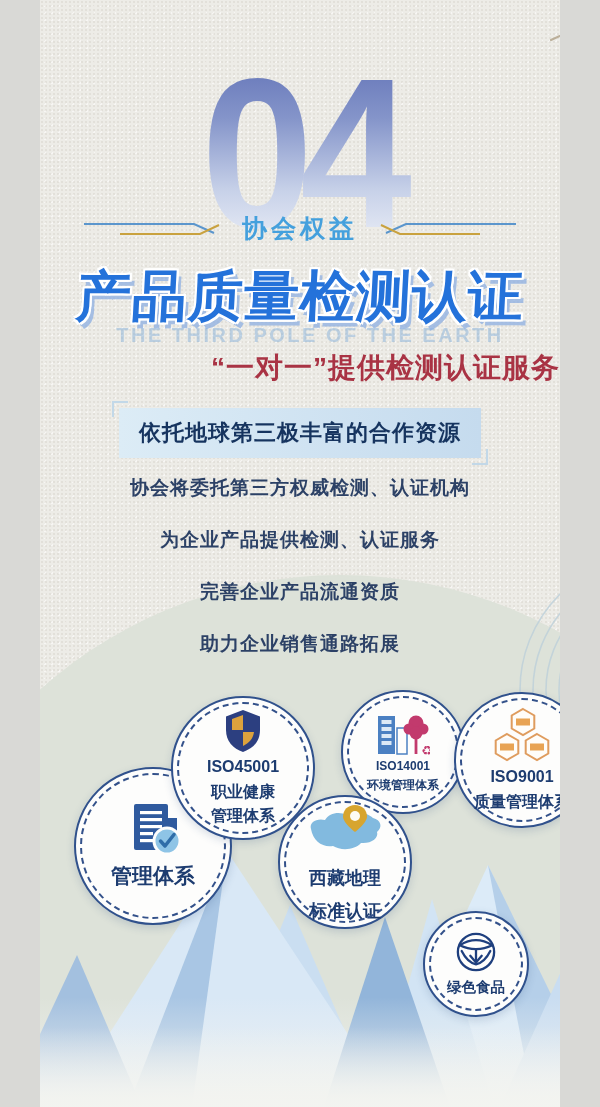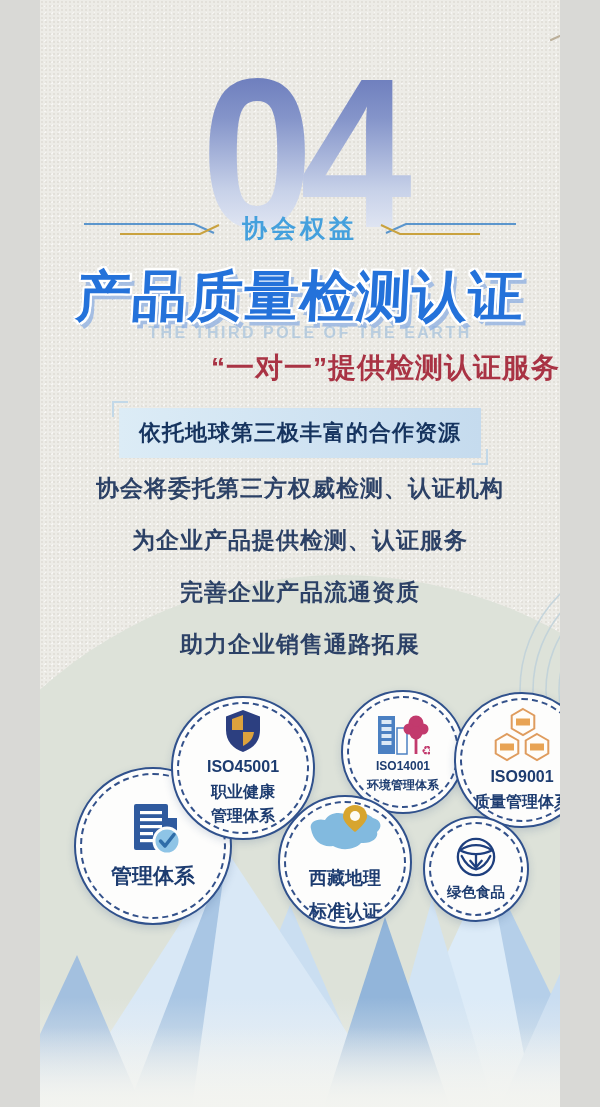--- a/index.html
+++ b/index.html
@@ -51,21 +51,21 @@
     position:absolute; top:260px; left:0; width:100%; text-align:center; z-index:7;
     font-size:55px; font-weight:900; letter-spacing:1px; color:#2472da;
     transform:skewX(-3deg);
     text-shadow:
       -2px -2px 0 #fff, 2px -2px 0 #fff, -2px 2px 0 #fff, 2px 2px 0 #fff,
       0 -2px 0 #fff, 0 2px 0 #fff, -2px 0 0 #fff, 2px 0 0 #fff,
       5px 6px 0 rgba(140,175,225,.75);
   }
   .watermark {
     position:absolute; top:324px; left:0; width:100%; text-align:center; z-index:6;
-    font-size:16px; font-weight:700; letter-spacing:2.5px;
+    font-size:20px; font-weight:700; letter-spacing:2.5px;
     color:rgba(125,170,215,.45); white-space:nowrap;padding-left:20px;
   }
   .subtitle {
     position:absolute; top:349px; left:0; width:100%; text-align:right; z-index:7;
     font-size:28px; font-weight:700; letter-spacing:1px; color:#a93344;
   }
 
   
   .highlight-wrap { position:absolute; top:408px; left:0; width:100%; text-align:center; z-index:7; }
   .highlight-box {
@@ -76,21 +76,21 @@
   .highlight-box::before {
     content:""; position:absolute; left:-7px; top:-7px; width:14px; height:14px;
     border-left:2px solid #c2d8e8; border-top:2px solid #c2d8e8;
   }
   .highlight-box::after {
     content:""; position:absolute; right:-7px; bottom:-7px; width:14px; height:14px;
     border-right:2px solid #c2d8e8; border-bottom:2px solid #c2d8e8;
   }
   .body-text { position:absolute; top:462px; left:0; width:100%; z-index:7; text-align:center; }
   .body-text p {
-    height:52px; line-height:52px; font-size:23px; font-weight:600;
+    height:52px; line-height:52px; font-size:19px; font-weight:600;
     color:#2c4166; letter-spacing:1px;
   }
 
   
   .badge {
     position:absolute; z-index:8; border-radius:50%;
     background:#fdfdfc; border:2px solid #30518c;
     box-shadow:0 3px 8px rgba(40,70,120,.18);
     display:flex; flex-direction:column; align-items:center; justify-content:center;
   }
@@ -102,21 +102,21 @@
   .badge-organic   { left:34px;  top:767px; width:158px; height:158px; }
   .badge-organic .label { font-size:21px; margin-top:6px; }
   .badge-iso45001  { left:131px; top:696px; width:144px; height:144px; }
   .badge-iso45001 .label { font-size:16px; margin-top:4px; }
   .badge-iso14001  { left:301px; top:690px; width:124px; height:124px; }
   .badge-iso14001 .label { font-size:12px; margin-top:3px; }
   .badge-iso9001   { left:414px; top:692px; width:136px; height:136px; }
   .badge-iso9001 .label { font-size:16px; margin-top:4px; }
   .badge-tibet     { left:238px; top:795px; width:134px; height:134px; }
   .badge-tibet .label { font-size:18px; margin-top:10px;text-align:center; }
-  .badge-greenfood { left:383px; top:816px; width:106px; height:106px; }
+  .badge-greenfood { left:383px; top:911px; width:106px; height:106px; }
   .badge-greenfood .label { font-size:14.5px; margin-top:5px; }
 </style>
 </head>
 <body>
 
 <div class="poster">
 
   <div class="texture"></div>
   <div class="sage-ellipse"></div>
 

